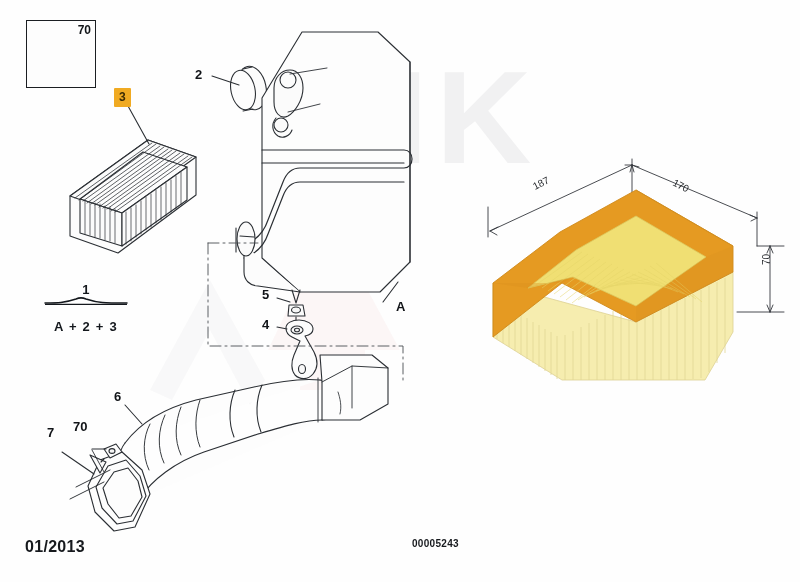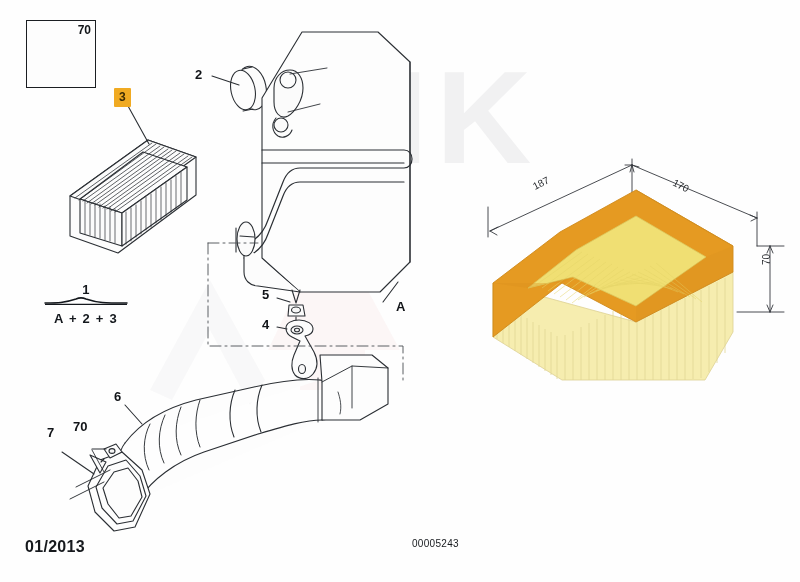--- a/index.html
+++ b/index.html
@@ -108,21 +108,21 @@
     font-size: 13px;
     font-weight: bold;
     letter-spacing: .5px;
     line-height: 13px;
   }
   .formula .den {
     font-size: 13px;
     font-weight: bold;
     letter-spacing: 1.2px;
     line-height: 14px;
-    margin-top: 7px;
+    margin-top: 15px;
   }
   .brace {
     display: block;
     width: 84px;
     height: 9px;
     margin: 0 auto;
   }
 
   
   .dim {
@@ -143,21 +143,21 @@
     font-family: "Liberation Sans", sans-serif;
     font-weight: bold;
     font-size: 16px;
     color: #16191d;
     letter-spacing: .3px;
   }
   .footer-center {
     position: absolute;
     left: 412px; top: 538px;
     font-family: "Liberation Sans", sans-serif;
-    font-weight: normal;
+    font-weight: bold;
     font-size: 10px;
     color: #16191d;
     letter-spacing: .3px;
   }
 </style>
 </head>
 <body>
 
 <div id="page">
 

